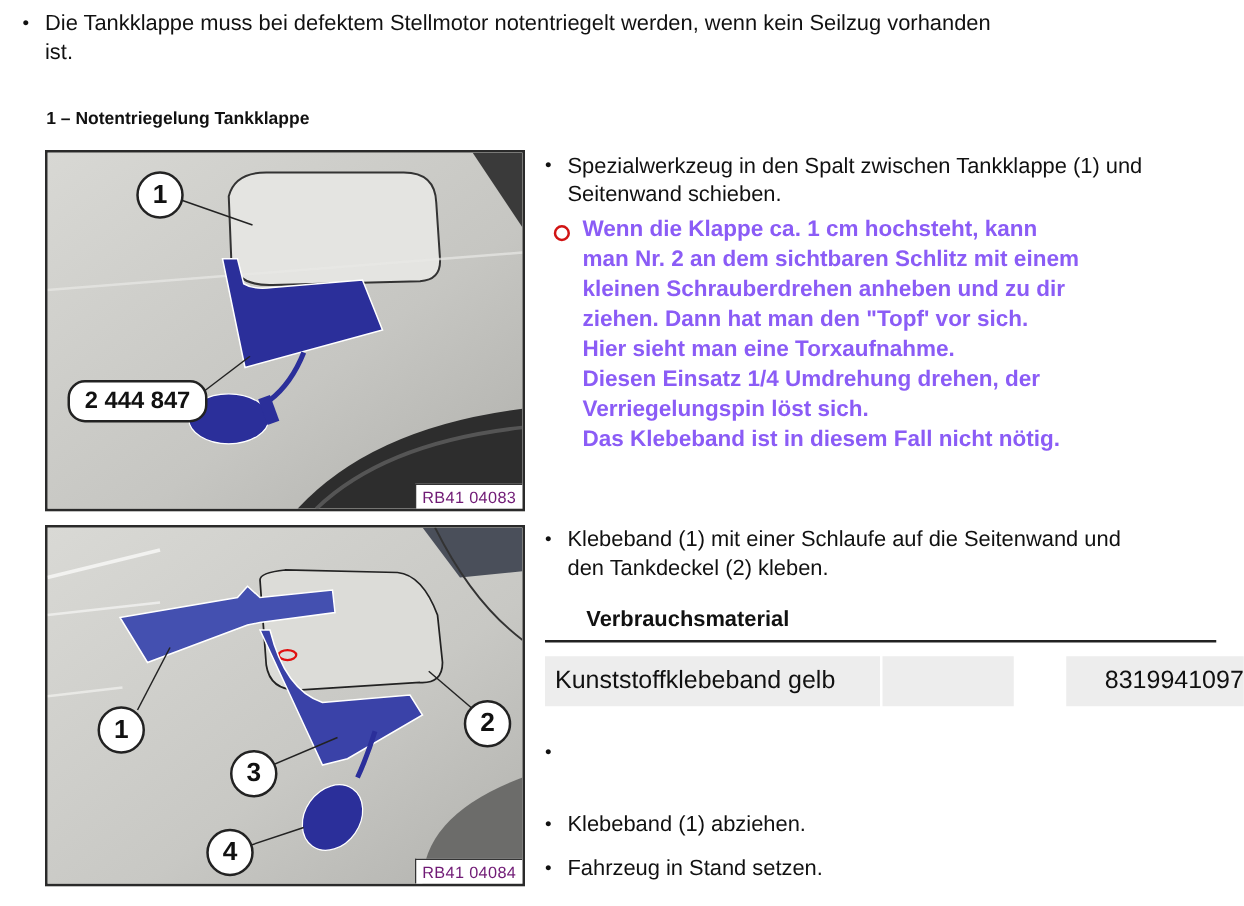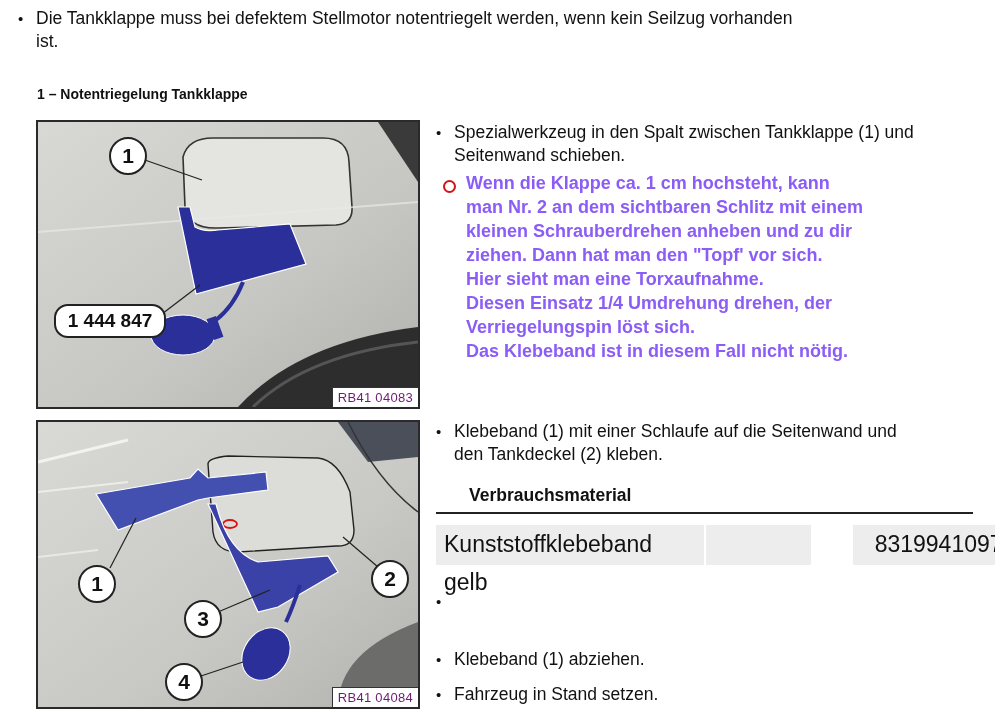--- a/index.html
+++ b/index.html
@@ -10,21 +10,21 @@
   .bullet-row .dot { position:absolute; left:0; top:0; font-size:15px; }
   .bullet-row .txt { position:absolute; left:18px; top:0; white-space:pre-line; }
   .section-title { font-weight:bold; font-size:14px; }
   .red-note { color:#8b5cf6; font-weight:bold; font-size:18px; line-height:24px; white-space:pre-line; }
   .fig { position:absolute; border:2px solid #2a2a2a; overflow:hidden; background:#c9c9c5; }
   .fig svg { display:block; }
   .fig-caption { position:absolute; right:0; bottom:0; background:#fff; border-left:1.5px solid #333; border-top:1.5px solid #333;
                  font-size:13px; color:#701a75; padding:2px 5px; letter-spacing:0.3px; }
   .mat-title { font-weight:bold; font-size:17.5px; }
   .mat-rule { position:absolute; height:1.5px; background:#222; }
-  .mat-cell { position:absolute; background:#ededed; font-size:23px; line-height:36px; padding:0 8px; box-sizing:border-box; }
+  .mat-cell { position:absolute; background:#ededed; font-size:20px; line-height:36px; padding:0 8px; box-sizing:border-box; }
 </style>
 </head>
 <body>
 
 <div class="bullet-row" style="left:18px; top:7px; width:960px; height:48px;">
   <span class="dot">•</span>
   <span class="txt">Die Tankklappe muss bei defektem Stellmotor notentriegelt werden, wenn kein Seilzug vorhanden
 ist.</span>
 </div>
 
@@ -57,21 +57,21 @@
     <ellipse cx="145" cy="213" rx="32" ry="20" fill="#2b2f9a" stroke="#fff" stroke-width="1"></ellipse>
     <rect x="172" y="195" width="10" height="22" fill="#2b2f9a" transform="rotate(-20 177 206)"></rect>
 
     <line x1="104" y1="37" x2="164" y2="58" stroke="#222" stroke-width="1.2"></line>
     <line x1="116" y1="198" x2="162" y2="163" stroke="#222" stroke-width="1.2"></line>
   </svg>
   <div class="abs" style="left:71px; top:15px; width:34px; height:34px; border-radius:50%; background:#fff; border:2px solid #222; text-align:center; line-height:34px; font-weight:bold; font-size:21px;">
     <span>1</span>
   </div>
   <div class="abs" style="left:16px; top:182px; width:108px; height:30px; border-radius:14px; background:#fff; border:2px solid #222; text-align:center; line-height:30px; font-weight:bold; font-size:19px;">
-    <span>1 444 847</span>
+    <span>2 444 847</span>
   </div>
   <div class="fig-caption">RB41 04083</div>
 </div>
 
 <div class="fig" style="left:36px; top:420px; width:380px; height:285px;">
   <svg width="380" height="285" viewBox="0 0 380 285">
     <defs>
       <linearGradient id="g2" x1="0" y1="0" x2="1" y2="1">
         <stop offset="0" stop-color="#d9d9d5"></stop>
           <stop offset="0.6" stop-color="#c8c8c4"></stop>

